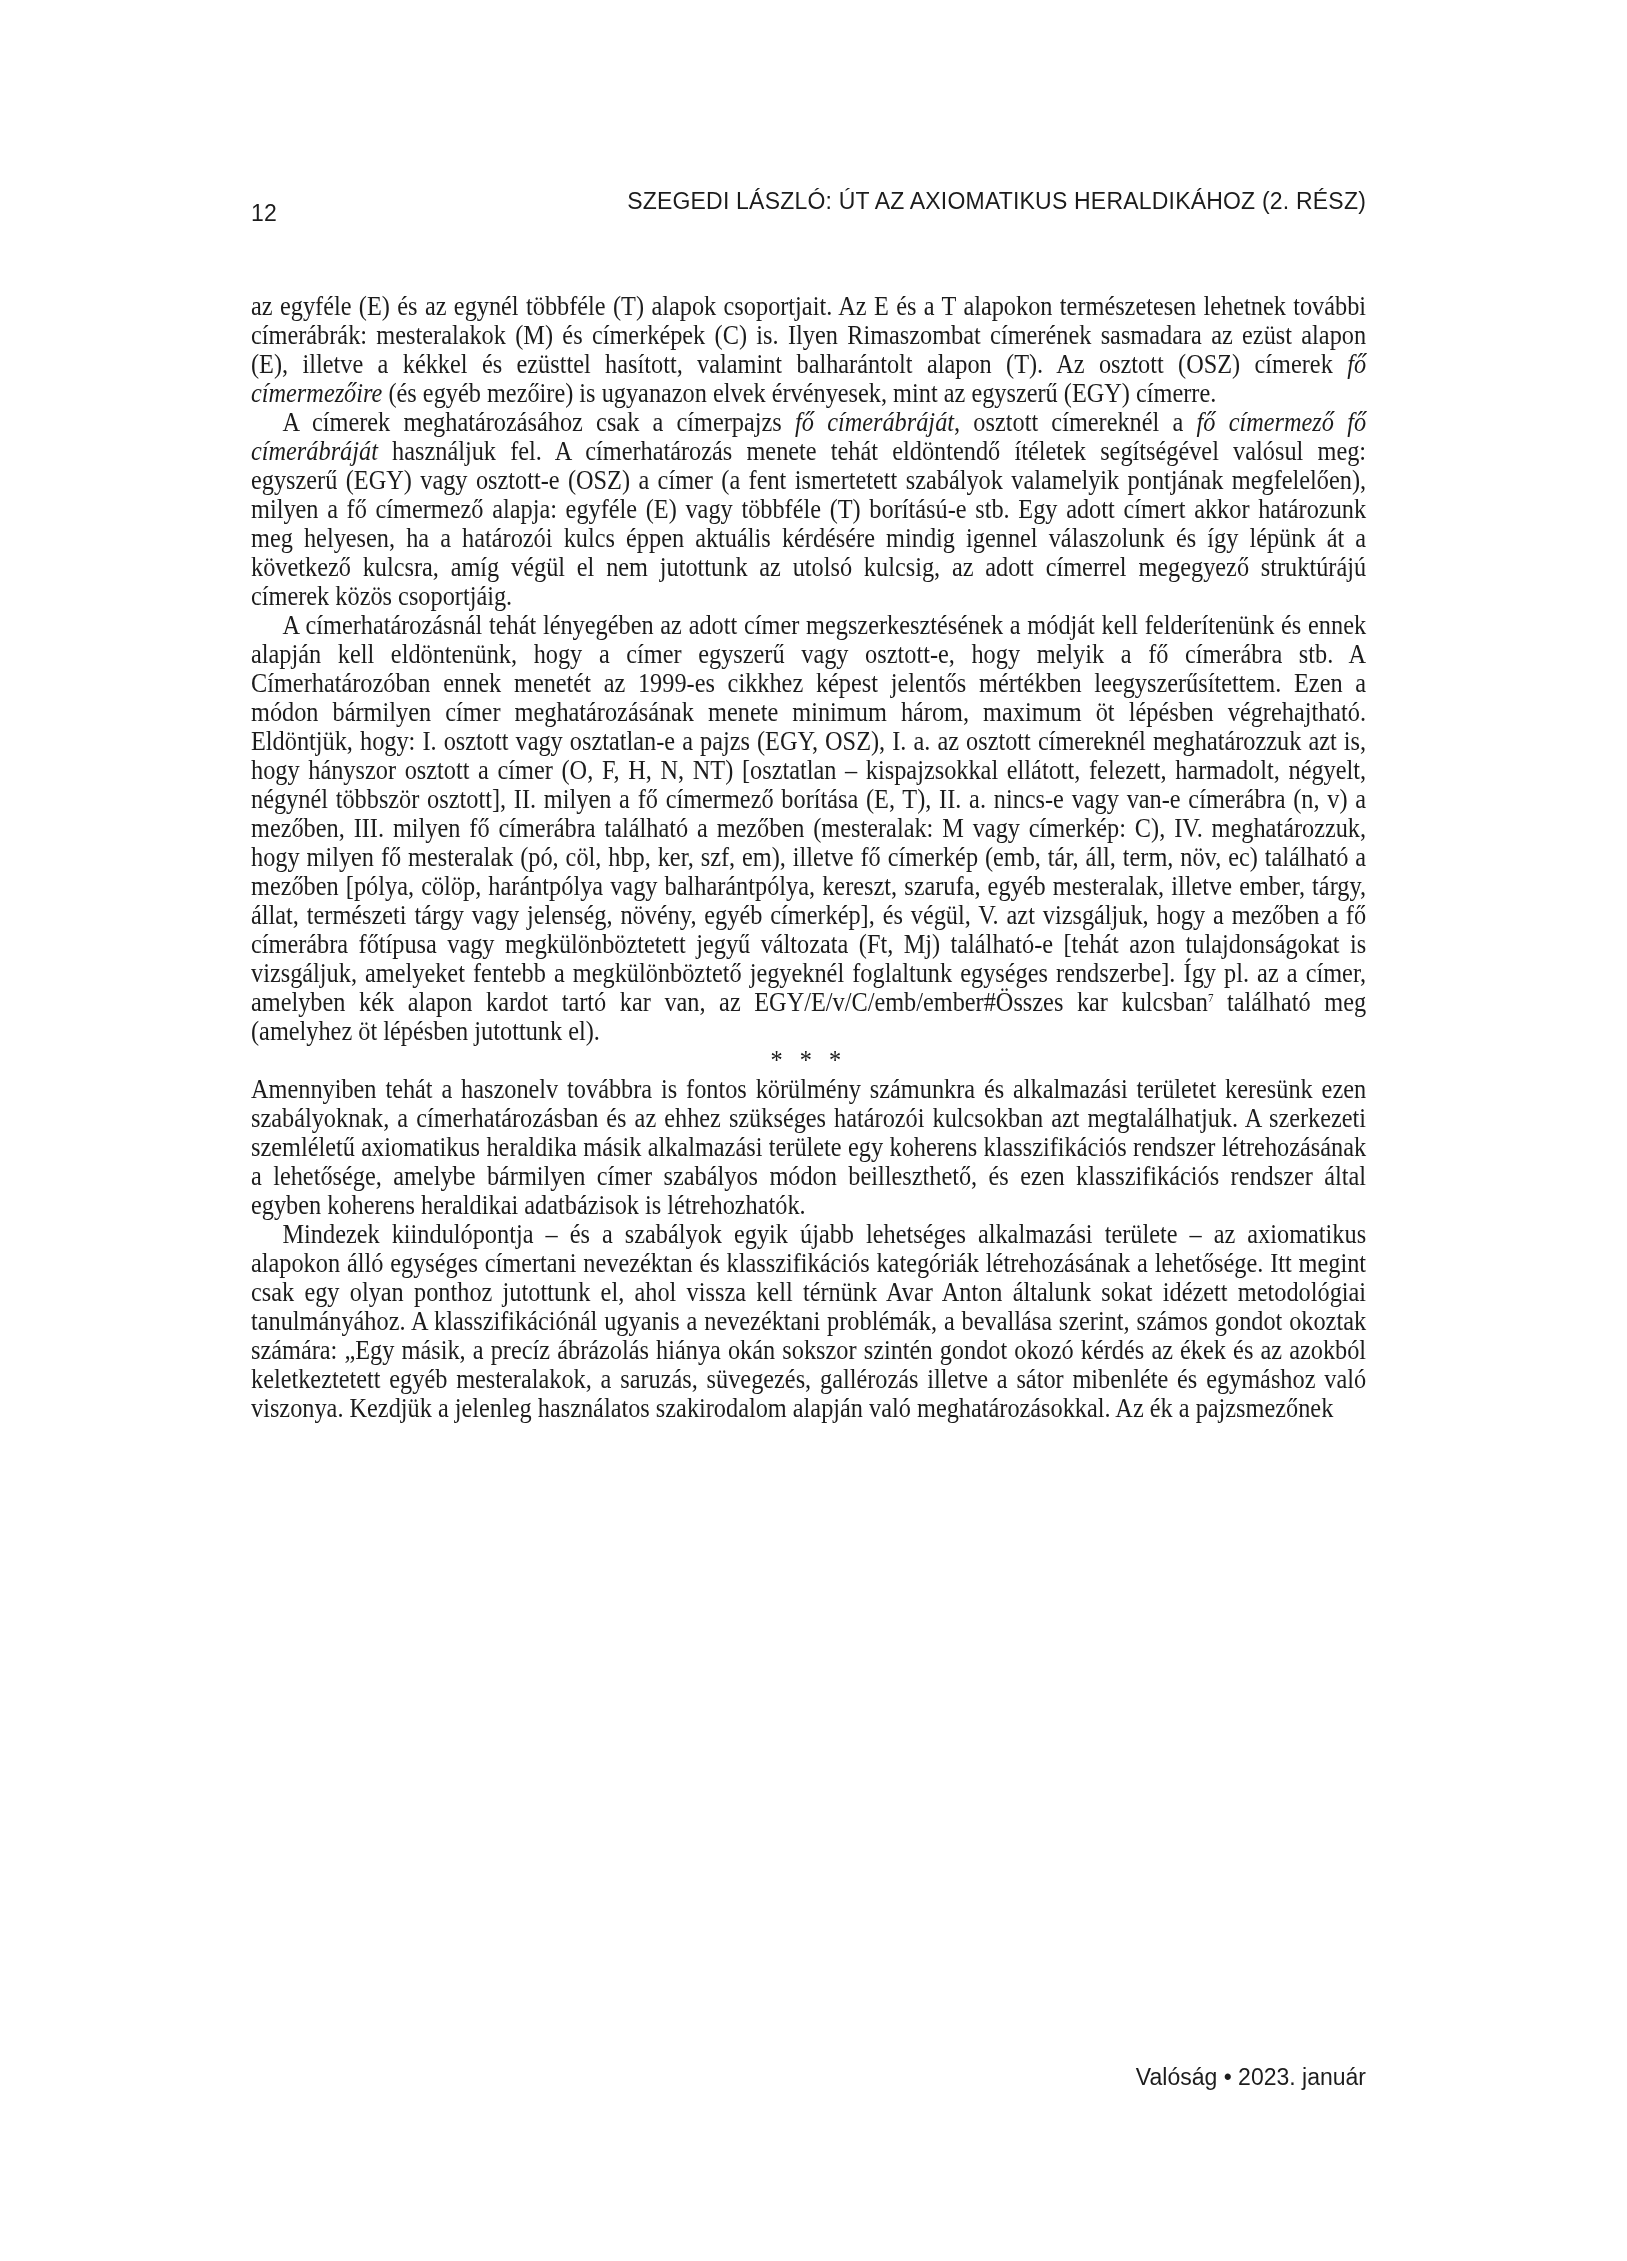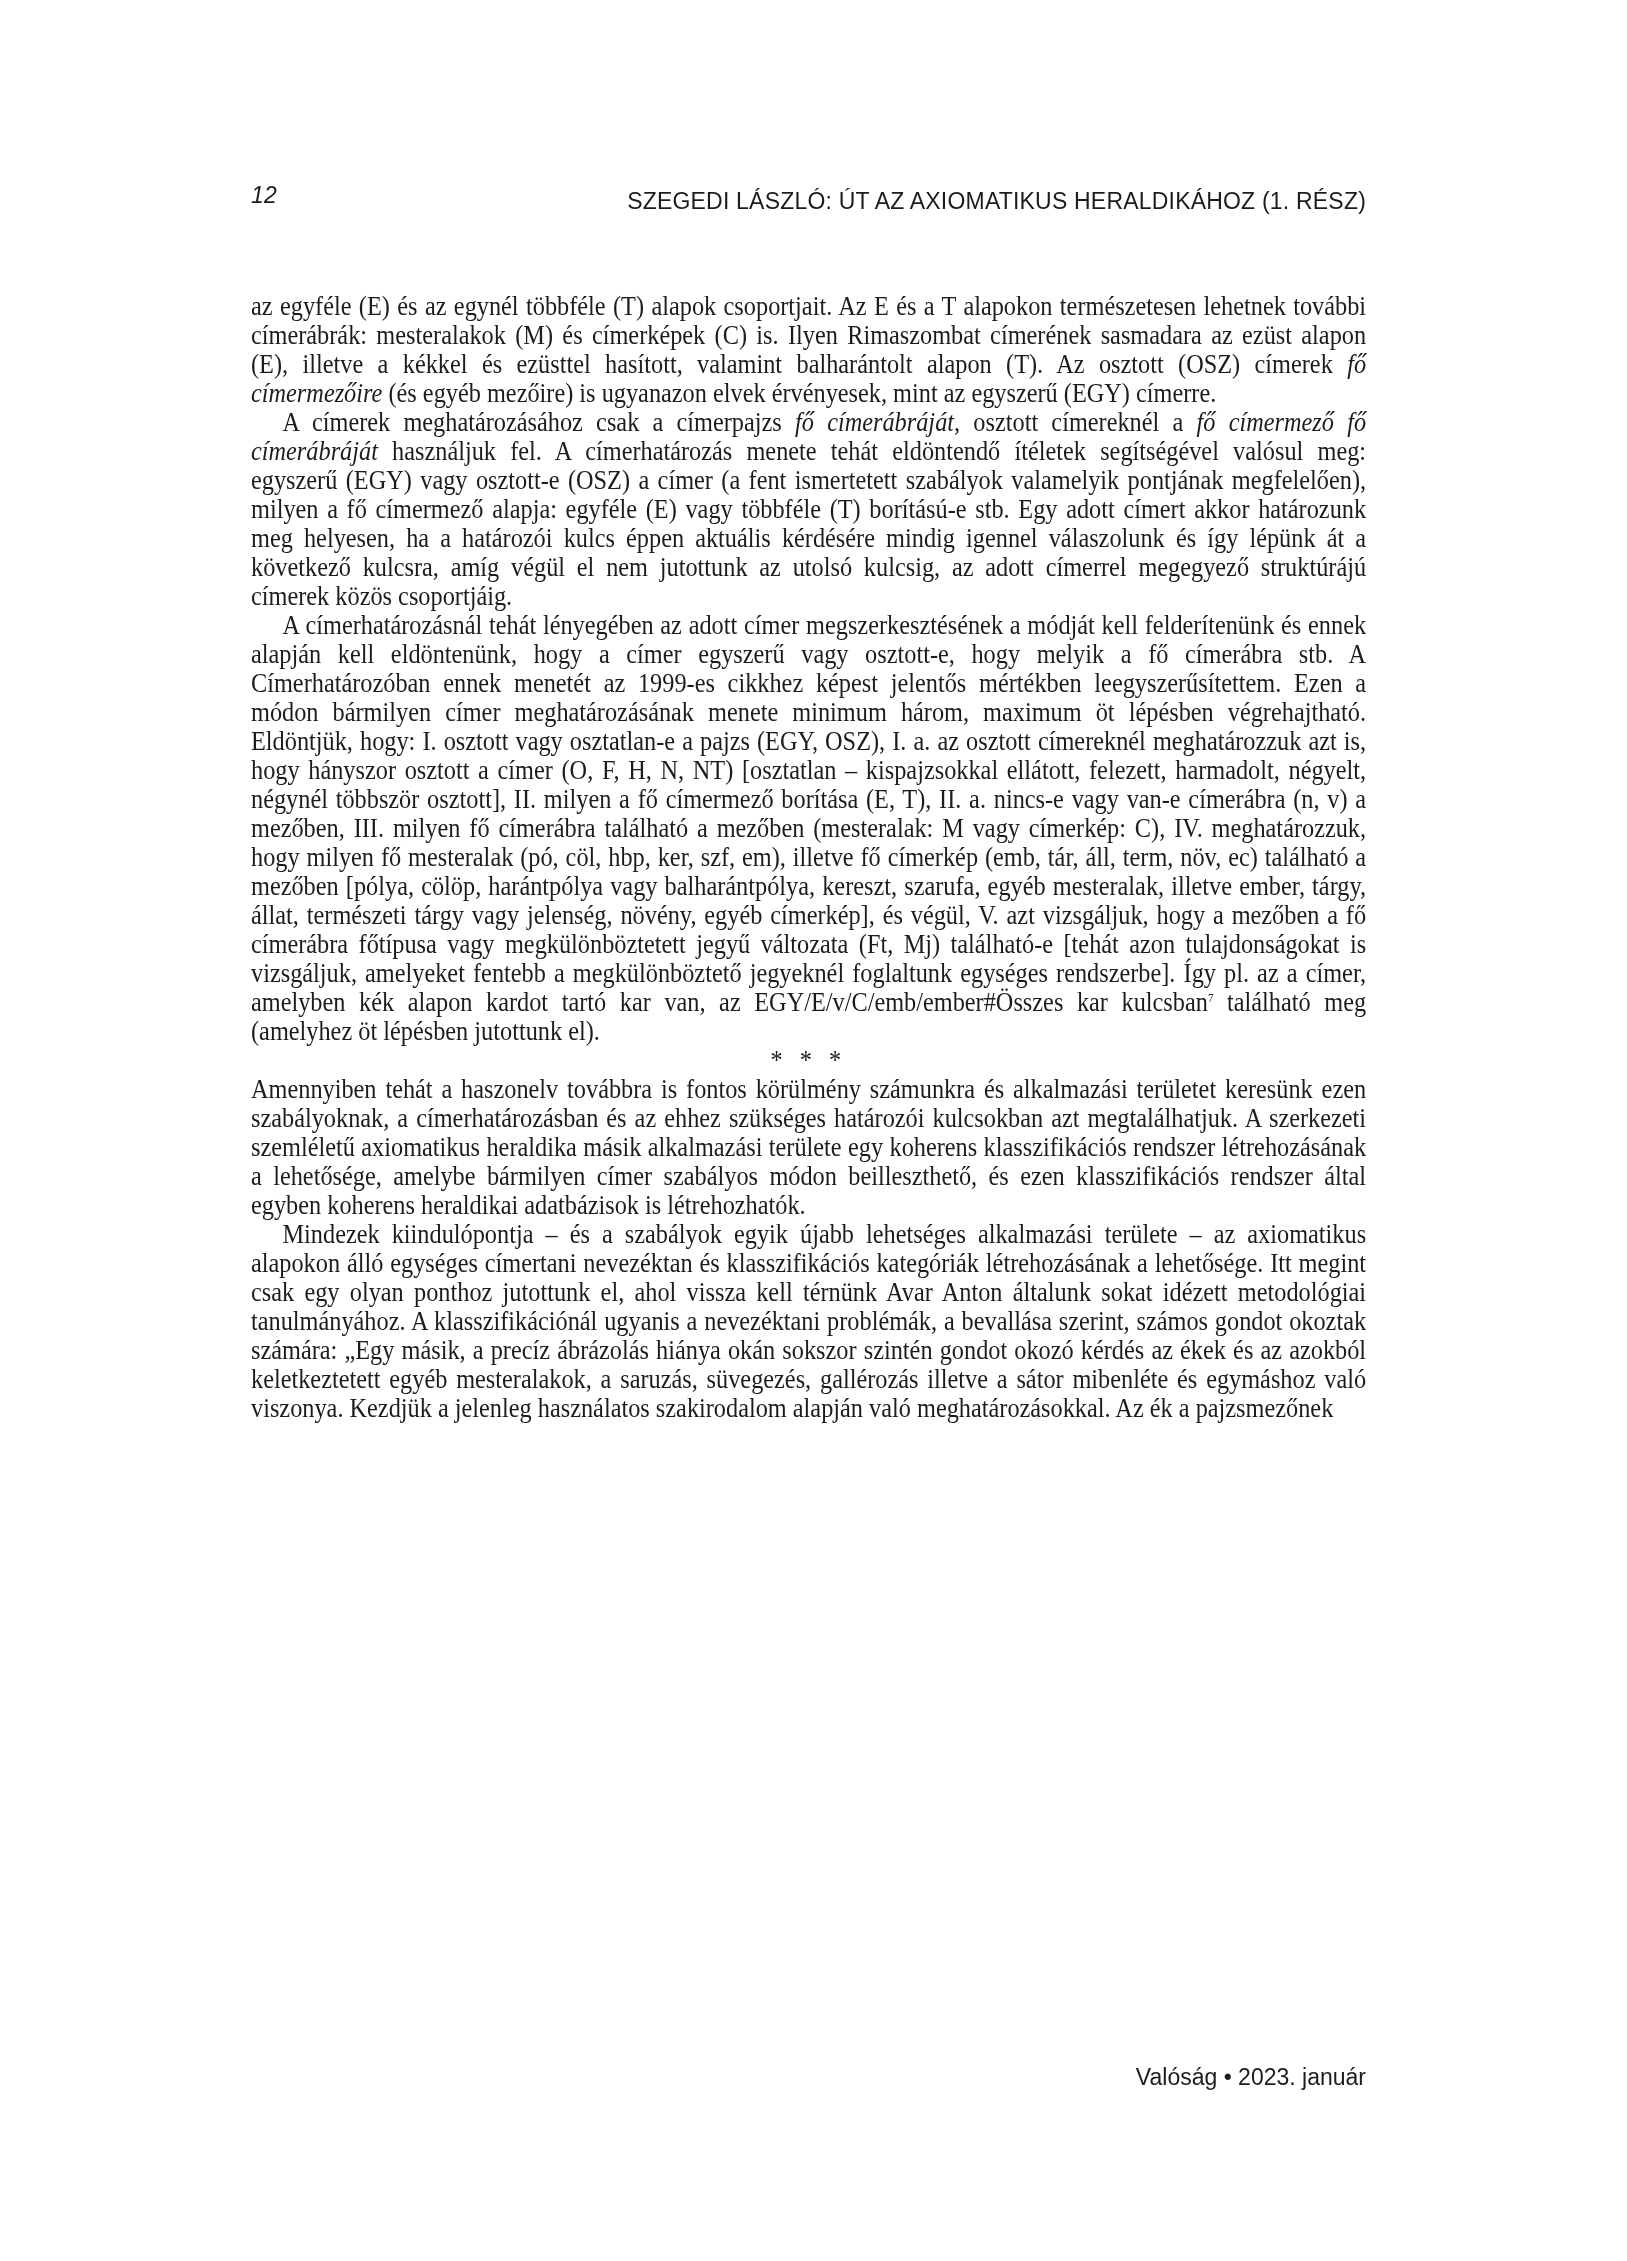--- a/index.html
+++ b/index.html
@@ -1,21 +1,21 @@
 <!DOCTYPE html>
 <html style="font-size:12.3px"><head>
 <meta charset="utf-8">
 <style>
   html, body { margin: 0; padding: 0; background: #ffffff; }
   body { width: 1628px; height: 2261px; position: relative; overflow: hidden; color: #1c1c1c; }
   .page-header {
     position: absolute; left: 251px; top: 182px; width: 1115px; height: 38px;
     font-family: "Liberation Sans", sans-serif; font-size: 23px; letter-spacing: 0.2px;
   }
-  .page-number { position: absolute; left: 0; top: 0; font-style: italic; }
+  .page-number { position: absolute; left: 0; top: 18px; }
   .running-title { position: absolute; right: 0; top: 6.1px; white-space: nowrap; }
   .body-text {
     position: absolute; left: 251px; top: 292px; width: 1115px;
     font-family: "Liberation Serif", serif; font-size: 27px; line-height: 29px;
     text-align: justify; hyphens: manual;
     transform: scaleX(0.9); transform-origin: left top; width: 1239px;
   }
   .body-text p { margin: 0; }
   .body-text p.indent { text-indent: 35px; }
   .body-text em { font-style: italic; }
@@ -24,21 +24,21 @@
   .page-footer {
     position: absolute; right: 262px; top: 2058px;
     font-family: "Liberation Sans", sans-serif; font-size: 23px; white-space: nowrap; margin-top: 6px;
   }
 </style>
 </head>
 <body>
 
 <div class="page-header">
   <span class="page-number">12</span>
-  <span class="running-title">SZEGEDI LÁSZLÓ: ÚT AZ AXIOMATIKUS HERALDIKÁHOZ (1. RÉSZ)</span>
+  <span class="running-title">SZEGEDI LÁSZLÓ: ÚT AZ AXIOMATIKUS HERALDIKÁHOZ (2. RÉSZ)</span>
 </div>
 
 <div class="body-text">
   <div id="paras-before">
       <p><span>az egyféle (E) és az egynél többféle (T) alapok csoportjait. Az E és a T alapokon természetesen lehetnek további címerábrák: mesteralakok (M) és címerképek (C) is. Ilyen Rimaszombat címerének sasmadara az ezüst alapon (E), illetve a kékkel és ezüsttel hasított, valamint balharántolt alapon (T). Az osztott (OSZ) címerek </span><em>fő címermezőire</em><span> (és egyéb mezőire) is ugyanazon elvek érvényesek, mint az egyszerű (EGY) címerre.</span></p>
       <p class="indent"><span>A címerek meghatározásához csak a címerpajzs </span><em>fő címerábráját</em><span>, osztott címereknél a </span><em>fő címermező fő címerábráját</em><span> használjuk fel. A címerhatározás menete tehát eldöntendő ítéletek segítségével valósul meg: egyszerű (EGY) vagy osztott-e (OSZ) a címer (a fent ismertetett szabályok valamelyik pontjának megfelelően), milyen a fő címermező alapja: egyféle (E) vagy többféle (T) borítású-e stb. Egy adott címert akkor határozunk meg helyesen, ha a határozói kulcs éppen aktuális kérdésére mindig igennel válaszolunk és így lépünk át a következő kulcsra, amíg végül el nem jutottunk az utolsó kulcsig, az adott címerrel megegyező struktúrájú címerek közös csoportjáig.</span></p>
       <p class="indent"><span>A címerhatározásnál tehát lényegében az adott címer megszerkesztésének a módját kell felderítenünk és ennek alapján kell eldöntenünk, hogy a címer egyszerű vagy osztott-e, hogy melyik a fő címerábra stb. A Címerhatározóban ennek menetét az 1999-es cikkhez képest jelentős mértékben leegyszerűsítettem. Ezen a módon bármilyen címer meghatározásának menete minimum három, maximum öt lépésben végrehajtható. Eldöntjük, hogy: I. osztott vagy osztatlan-e a pajzs (EGY, OSZ), I. a. az osztott címereknél meghatározzuk azt is, hogy hányszor osztott a címer (O, F, H, N, NT) [osztatlan – kispajzsokkal ellátott, felezett, harmadolt, négyelt, négynél többször osztott], II. milyen a fő címermező borítása (E, T), II. a. nincs-e vagy van-e címerábra (n, v) a mezőben, III. milyen fő címerábra található a mezőben (mesteralak: M vagy címerkép: C), IV. meghatározzuk, hogy milyen fő mesteralak (pó, cöl, hbp, ker, szf, em), illetve fő címerkép (emb, tár, áll, term, növ, ec) található a mezőben [pólya, cölöp, harántpólya vagy balharántpólya, kereszt, szarufa, egyéb mesteralak, illetve ember, tárgy, állat, természeti tárgy vagy jelenség, növény, egyéb címerkép], és végül, V. azt vizsgáljuk, hogy a mezőben a fő címerábra főtípusa vagy megkülönböztetett jegyű változata (Ft, Mj) található-e [tehát azon tulajdonságokat is vizsgáljuk, amelyeket fentebb a megkülönböztető jegyeknél foglaltunk egységes rendszerbe]. Így pl. az a címer, amelyben kék alapon kardot tartó kar van, az EGY/E/v/C/emb/ember#Összes kar kulcsban</span><sup>7</sup><span> található meg (amelyhez öt lépésben jutottunk el).</span></p>
     </div>
   <p class="section-break">* * *</p>
   <div id="paras-after">

